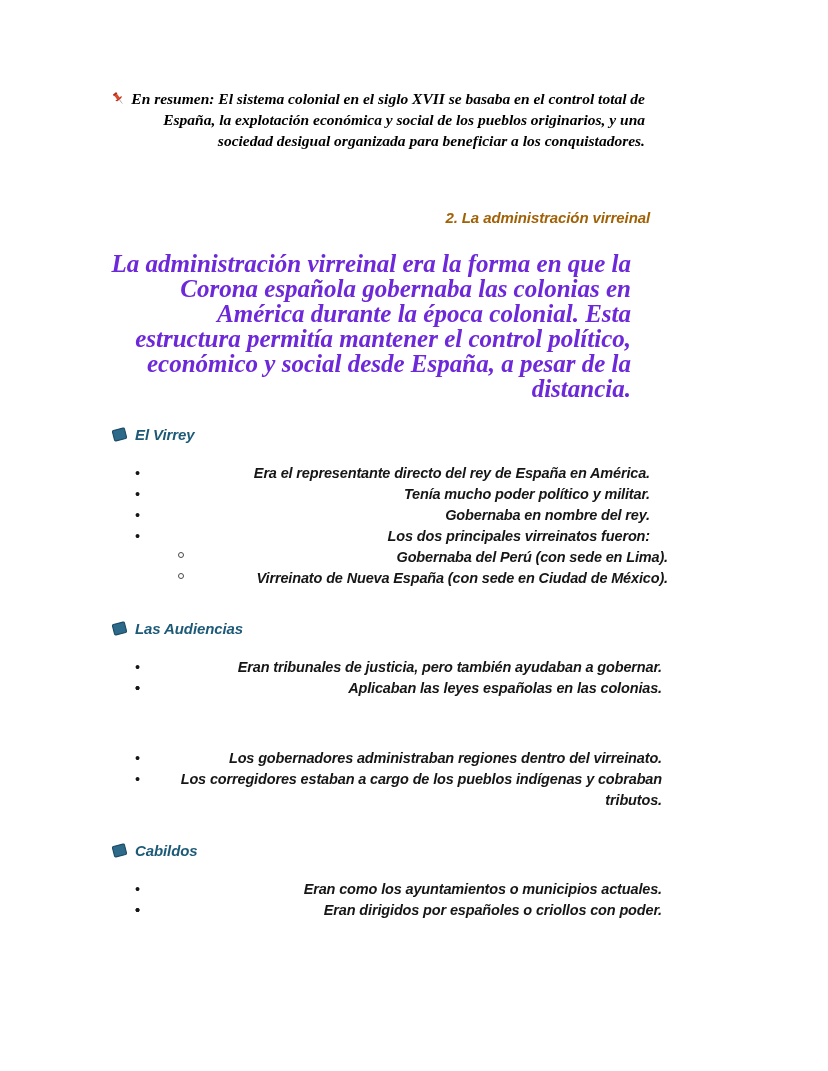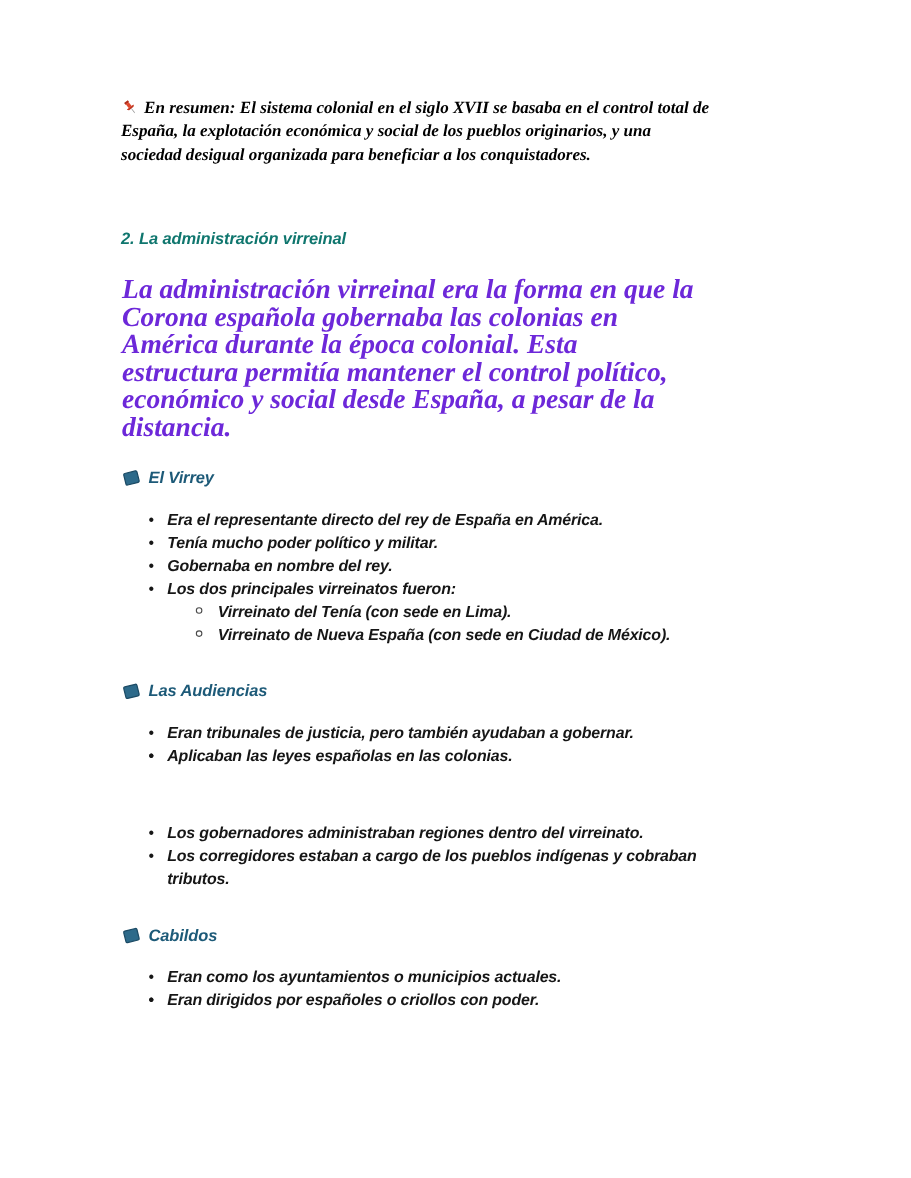--- a/index.html
+++ b/index.html
@@ -7,20 +7,21 @@
     padding: 0;
     background: #ffffff;
   }
   .page {
     position: relative;
     width: 828px;
     height: 1071px;
     background: #ffffff;
     overflow: hidden;
     box-sizing: border-box;
+    text-align: right;
   }
   .content {
     position: absolute;
     left: 110px;
     top: 88px;
     width: 540px;
   }
 
   
   .summary {
@@ -42,21 +43,21 @@
     margin-right: 4px;
   }
   .pin-icon svg { display: block; }
 
   
   .section-heading {
     font-family: "Liberation Sans", "DejaVu Sans", sans-serif;
     font-weight: bold;
     font-style: italic;
     font-size: 15px;
-    color: #0f766e;
+    color: #a16207;
     margin: 0;
     letter-spacing: -0.1px;
   }
 
   
   .intro {
     font-family: "Liberation Serif", "DejaVu Serif", serif;
     font-weight: bold;
     font-style: italic;
     font-size: 25px;
@@ -188,21 +189,21 @@
     </h3>
 
     <div class="sp-sub-to-list"></div>
 
     <ul class="bullets">
       <li><span class="marker">•</span><span>Era el representante directo del rey de España en América.</span></li>
       <li><span class="marker">•</span><span>Tenía mucho poder político y militar.</span></li>
       <li><span class="marker">•</span><span>Gobernaba en nombre del rey.</span></li>
       <li><span class="marker">•</span><span>Los dos principales virreinatos fueron:</span>
         <ul class="sub-bullets">
-          <li><span class="marker-o"></span><span>Virreinato del Tenía (con sede en Lima).</span></li>
+          <li><span class="marker-o"></span><span>Gobernaba del Perú (con sede en Lima).</span></li>
           <li><span class="marker-o"></span><span>Virreinato de Nueva España (con sede en Ciudad de México).</span></li>
         </ul>
       </li>
     </ul>
 
     <div class="sp-list-to-sub"></div>
 
     <h3 class="sub-heading">
       <svg class="diamond-icon" viewBox="0 0 24 24" aria-hidden="true">
         <g transform="rotate(-14 12 12)">

